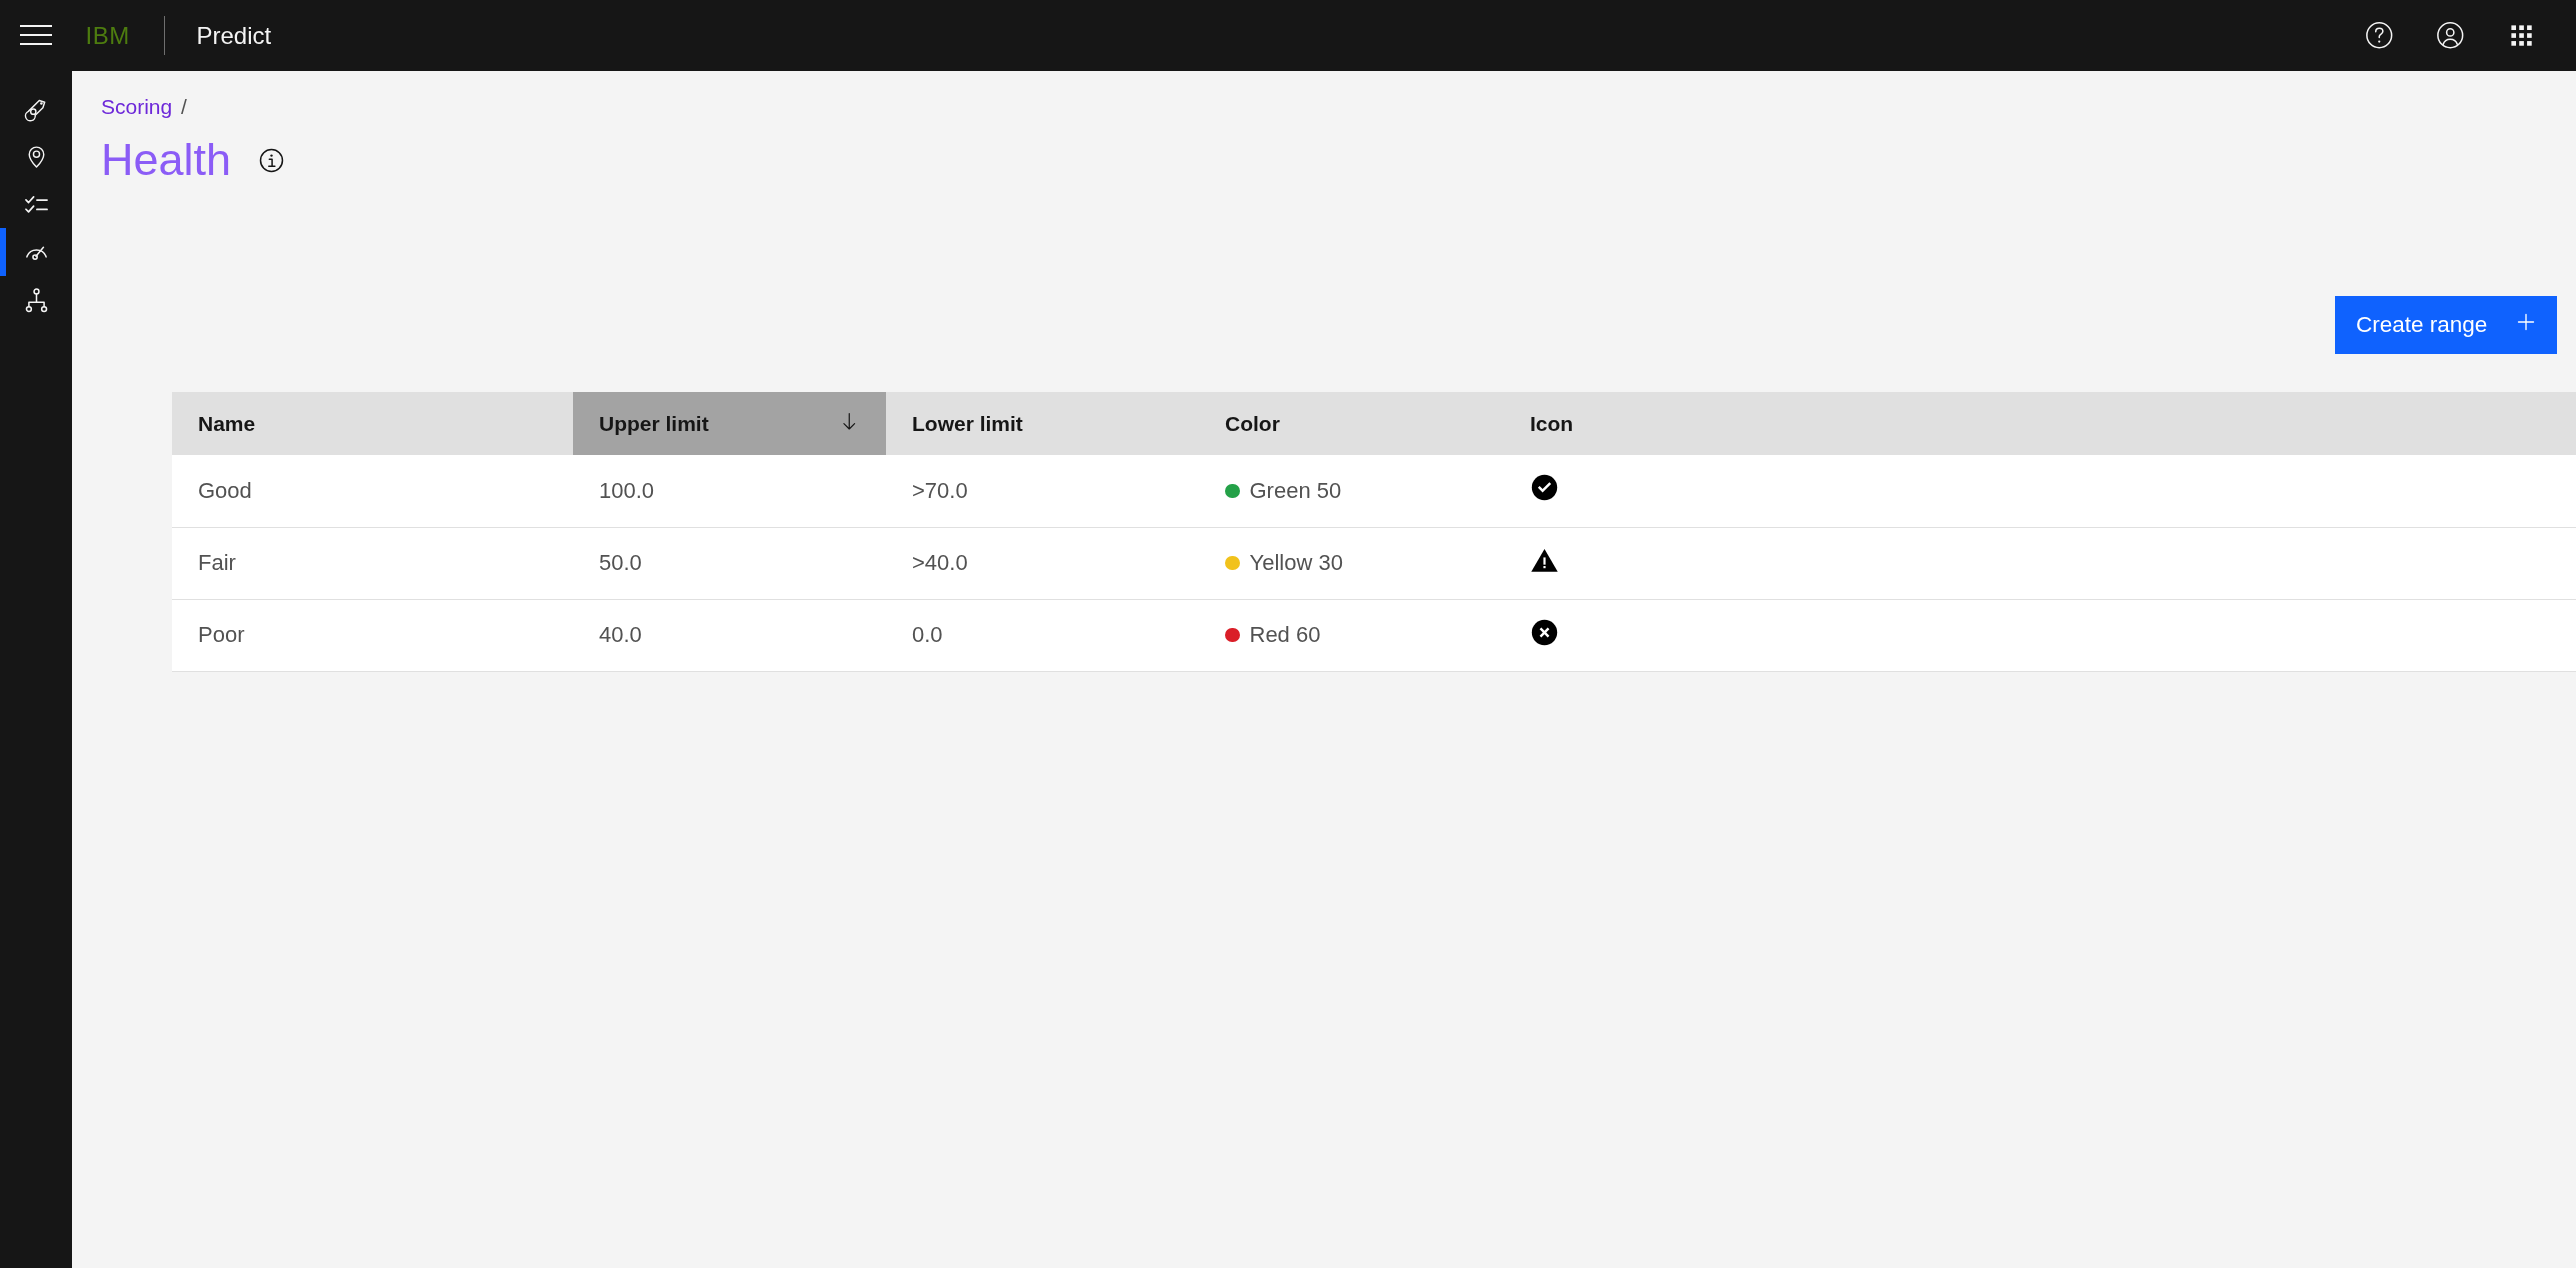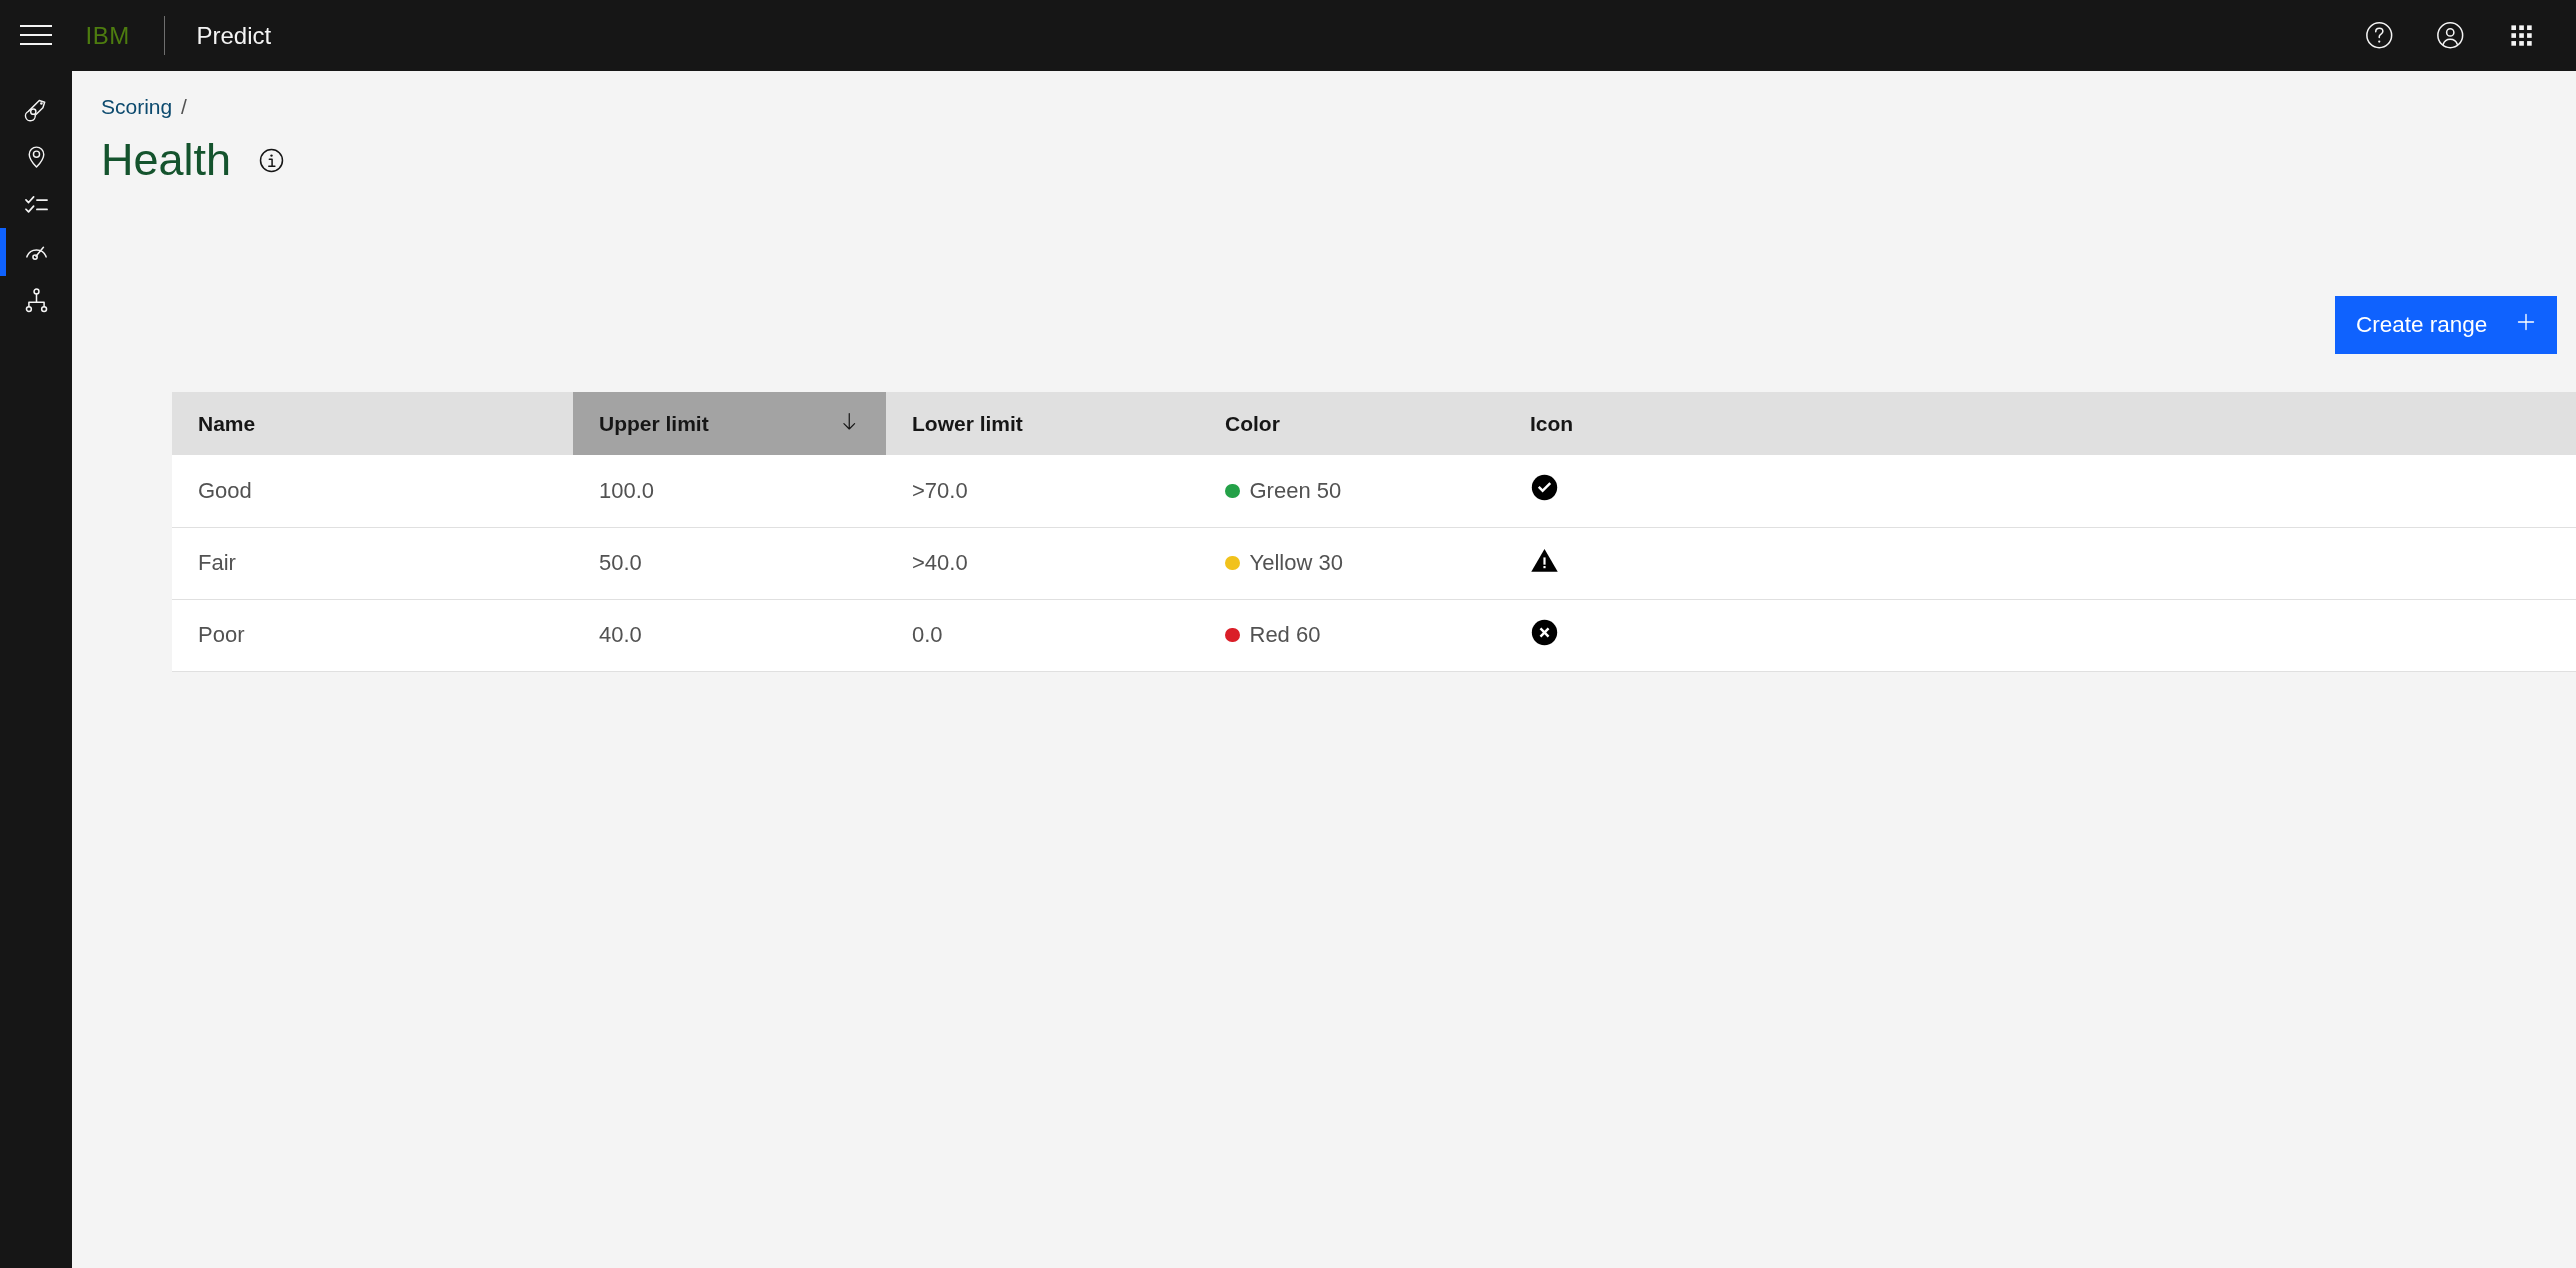--- a/index.html
+++ b/index.html
@@ -100,38 +100,38 @@
   .breadcrumb {
     position: absolute;
     top: 24px;
     left: 29px;
     font-size: 21px;
     display: flex;
     align-items: center;
     gap: 8.8px;
   }
   .breadcrumb-link {
-    color: #0c4a6e;
+    color: #6d28d9;
     text-decoration: none;
     cursor: pointer;
   }
   .breadcrumb-sep { color: #525252; }
 
   .page-title-row {
     position: absolute;
     top: 64px;
     left: 29px;
     display: flex;
     align-items: center;
     gap: 27px;
   }
   .page-title {
     font-size: 45px;
     font-weight: 300;
-    color: #14532d;
+    color: #8b5cf6;
     line-height: 1.1;
   }
   .title-info-icon { cursor: pointer; display: block; margin-top: 4.8px; }
 
   
   .create-range-btn {
     position: absolute;
     top: 225px;
     left: 2263px;
     width: 222px;

